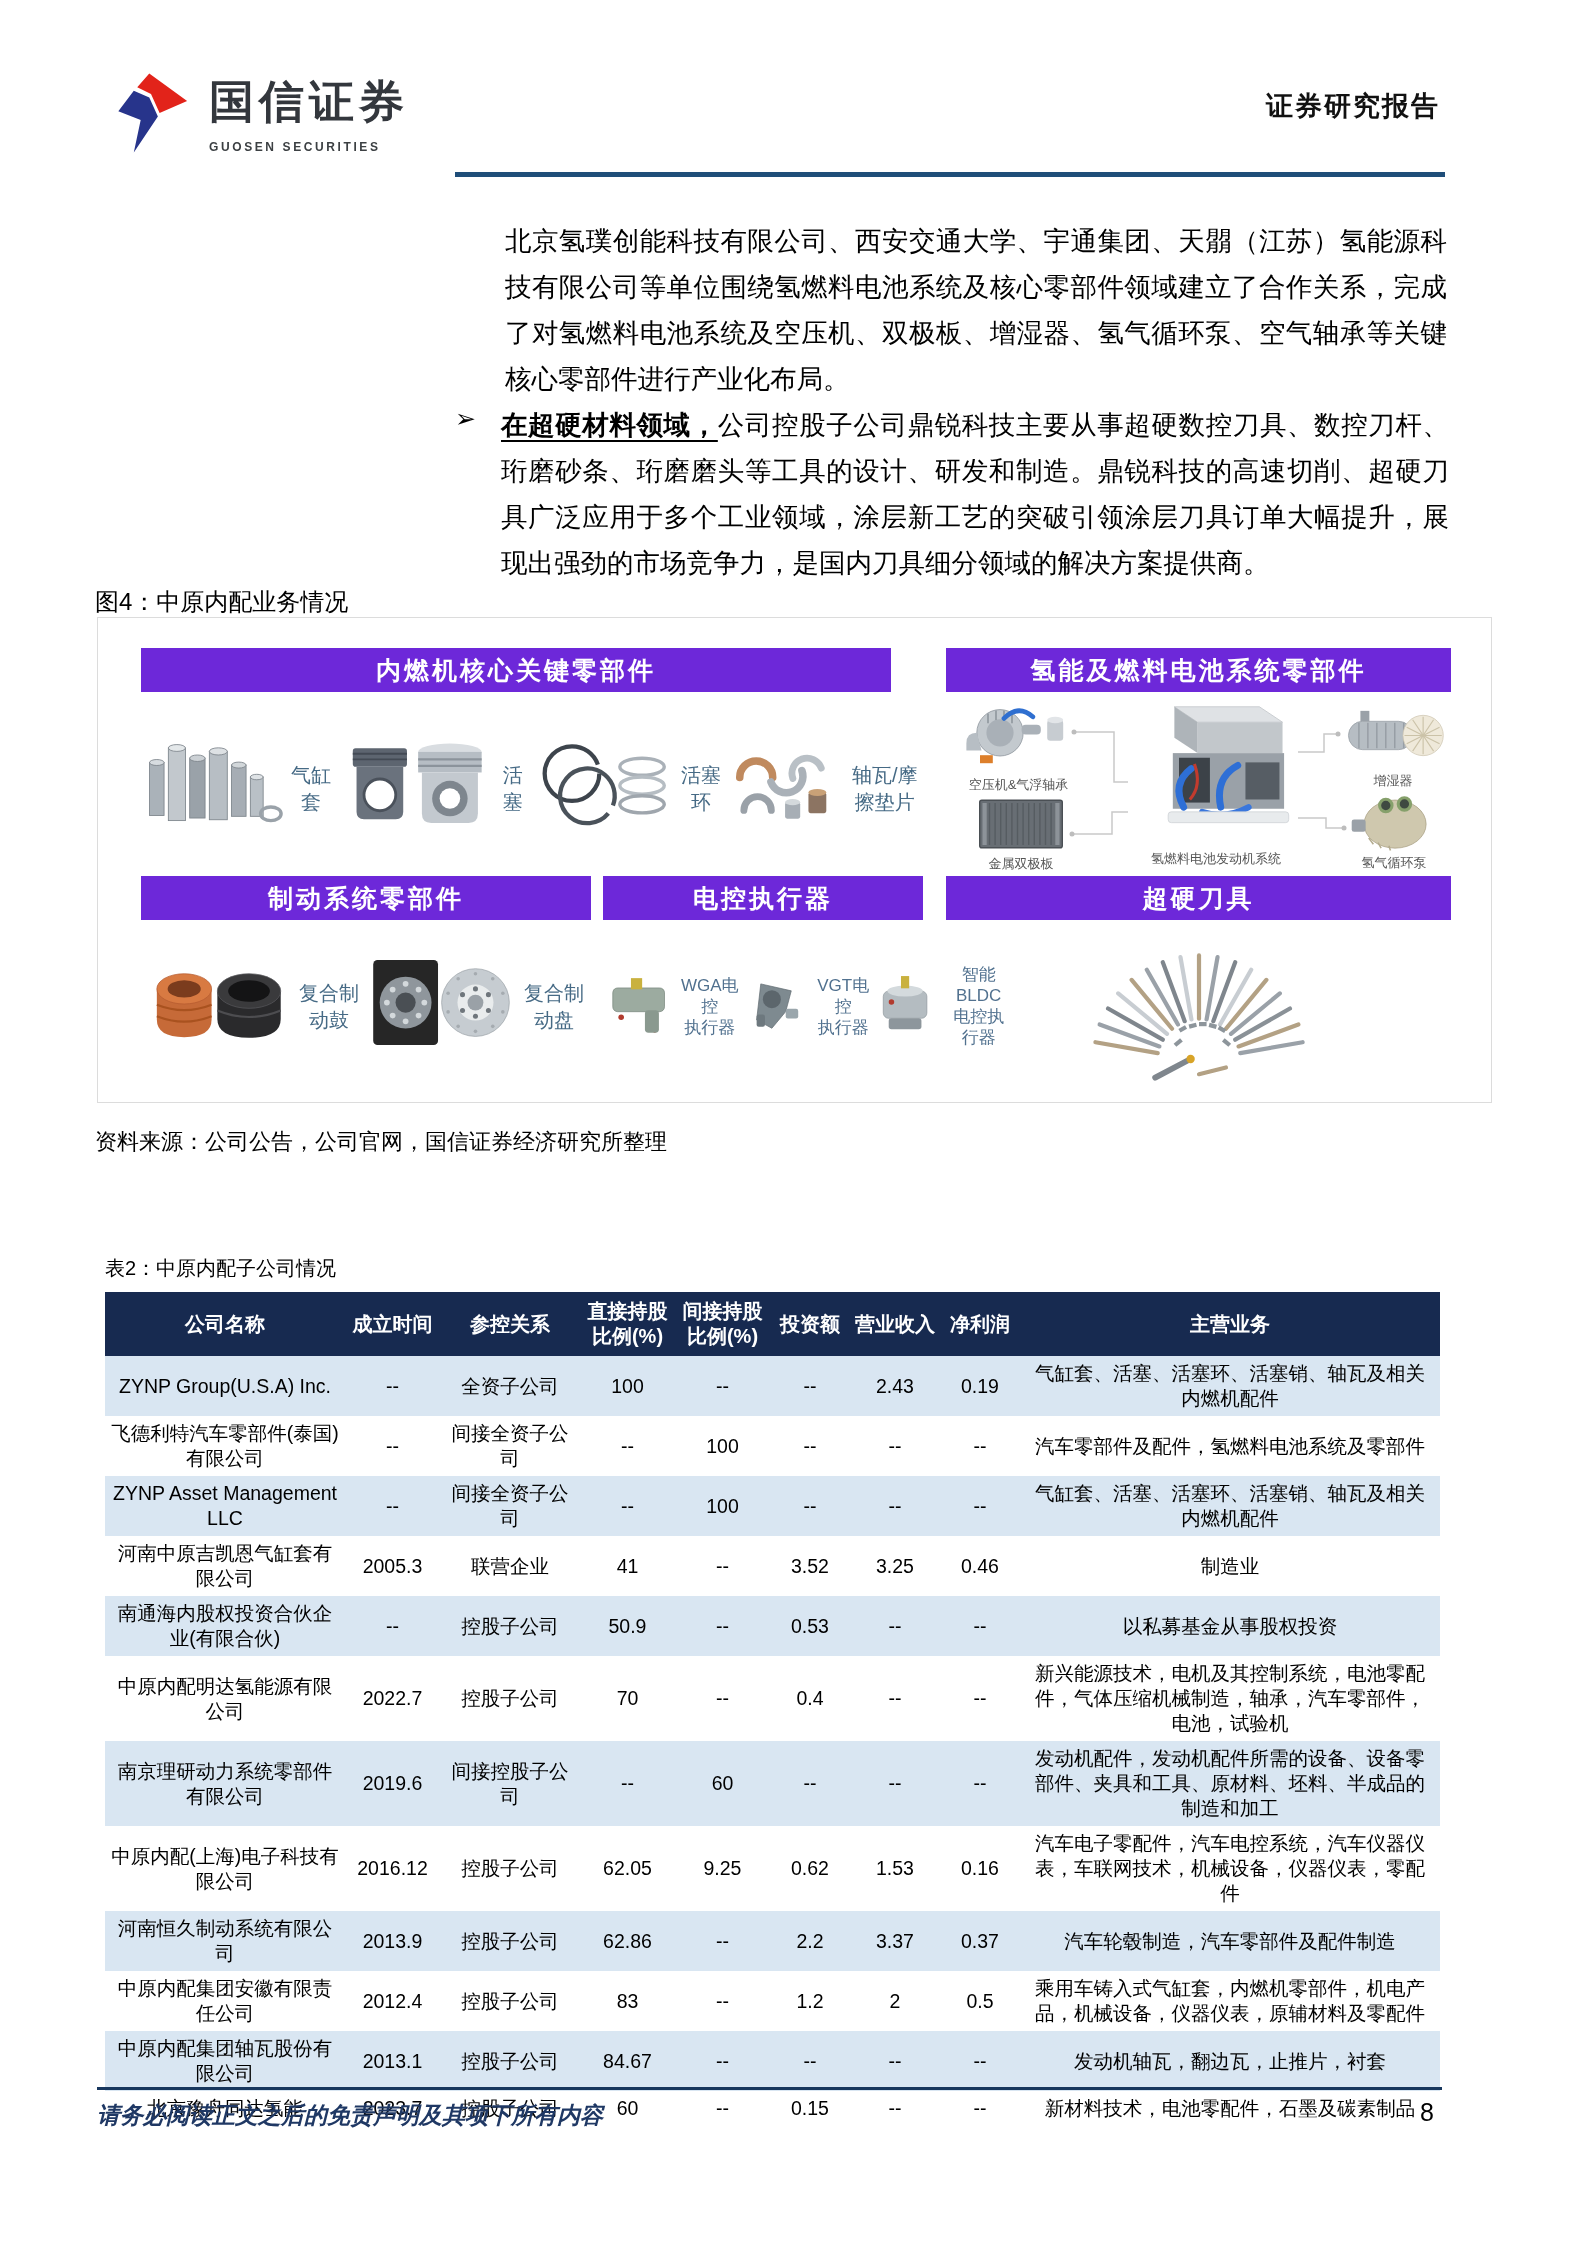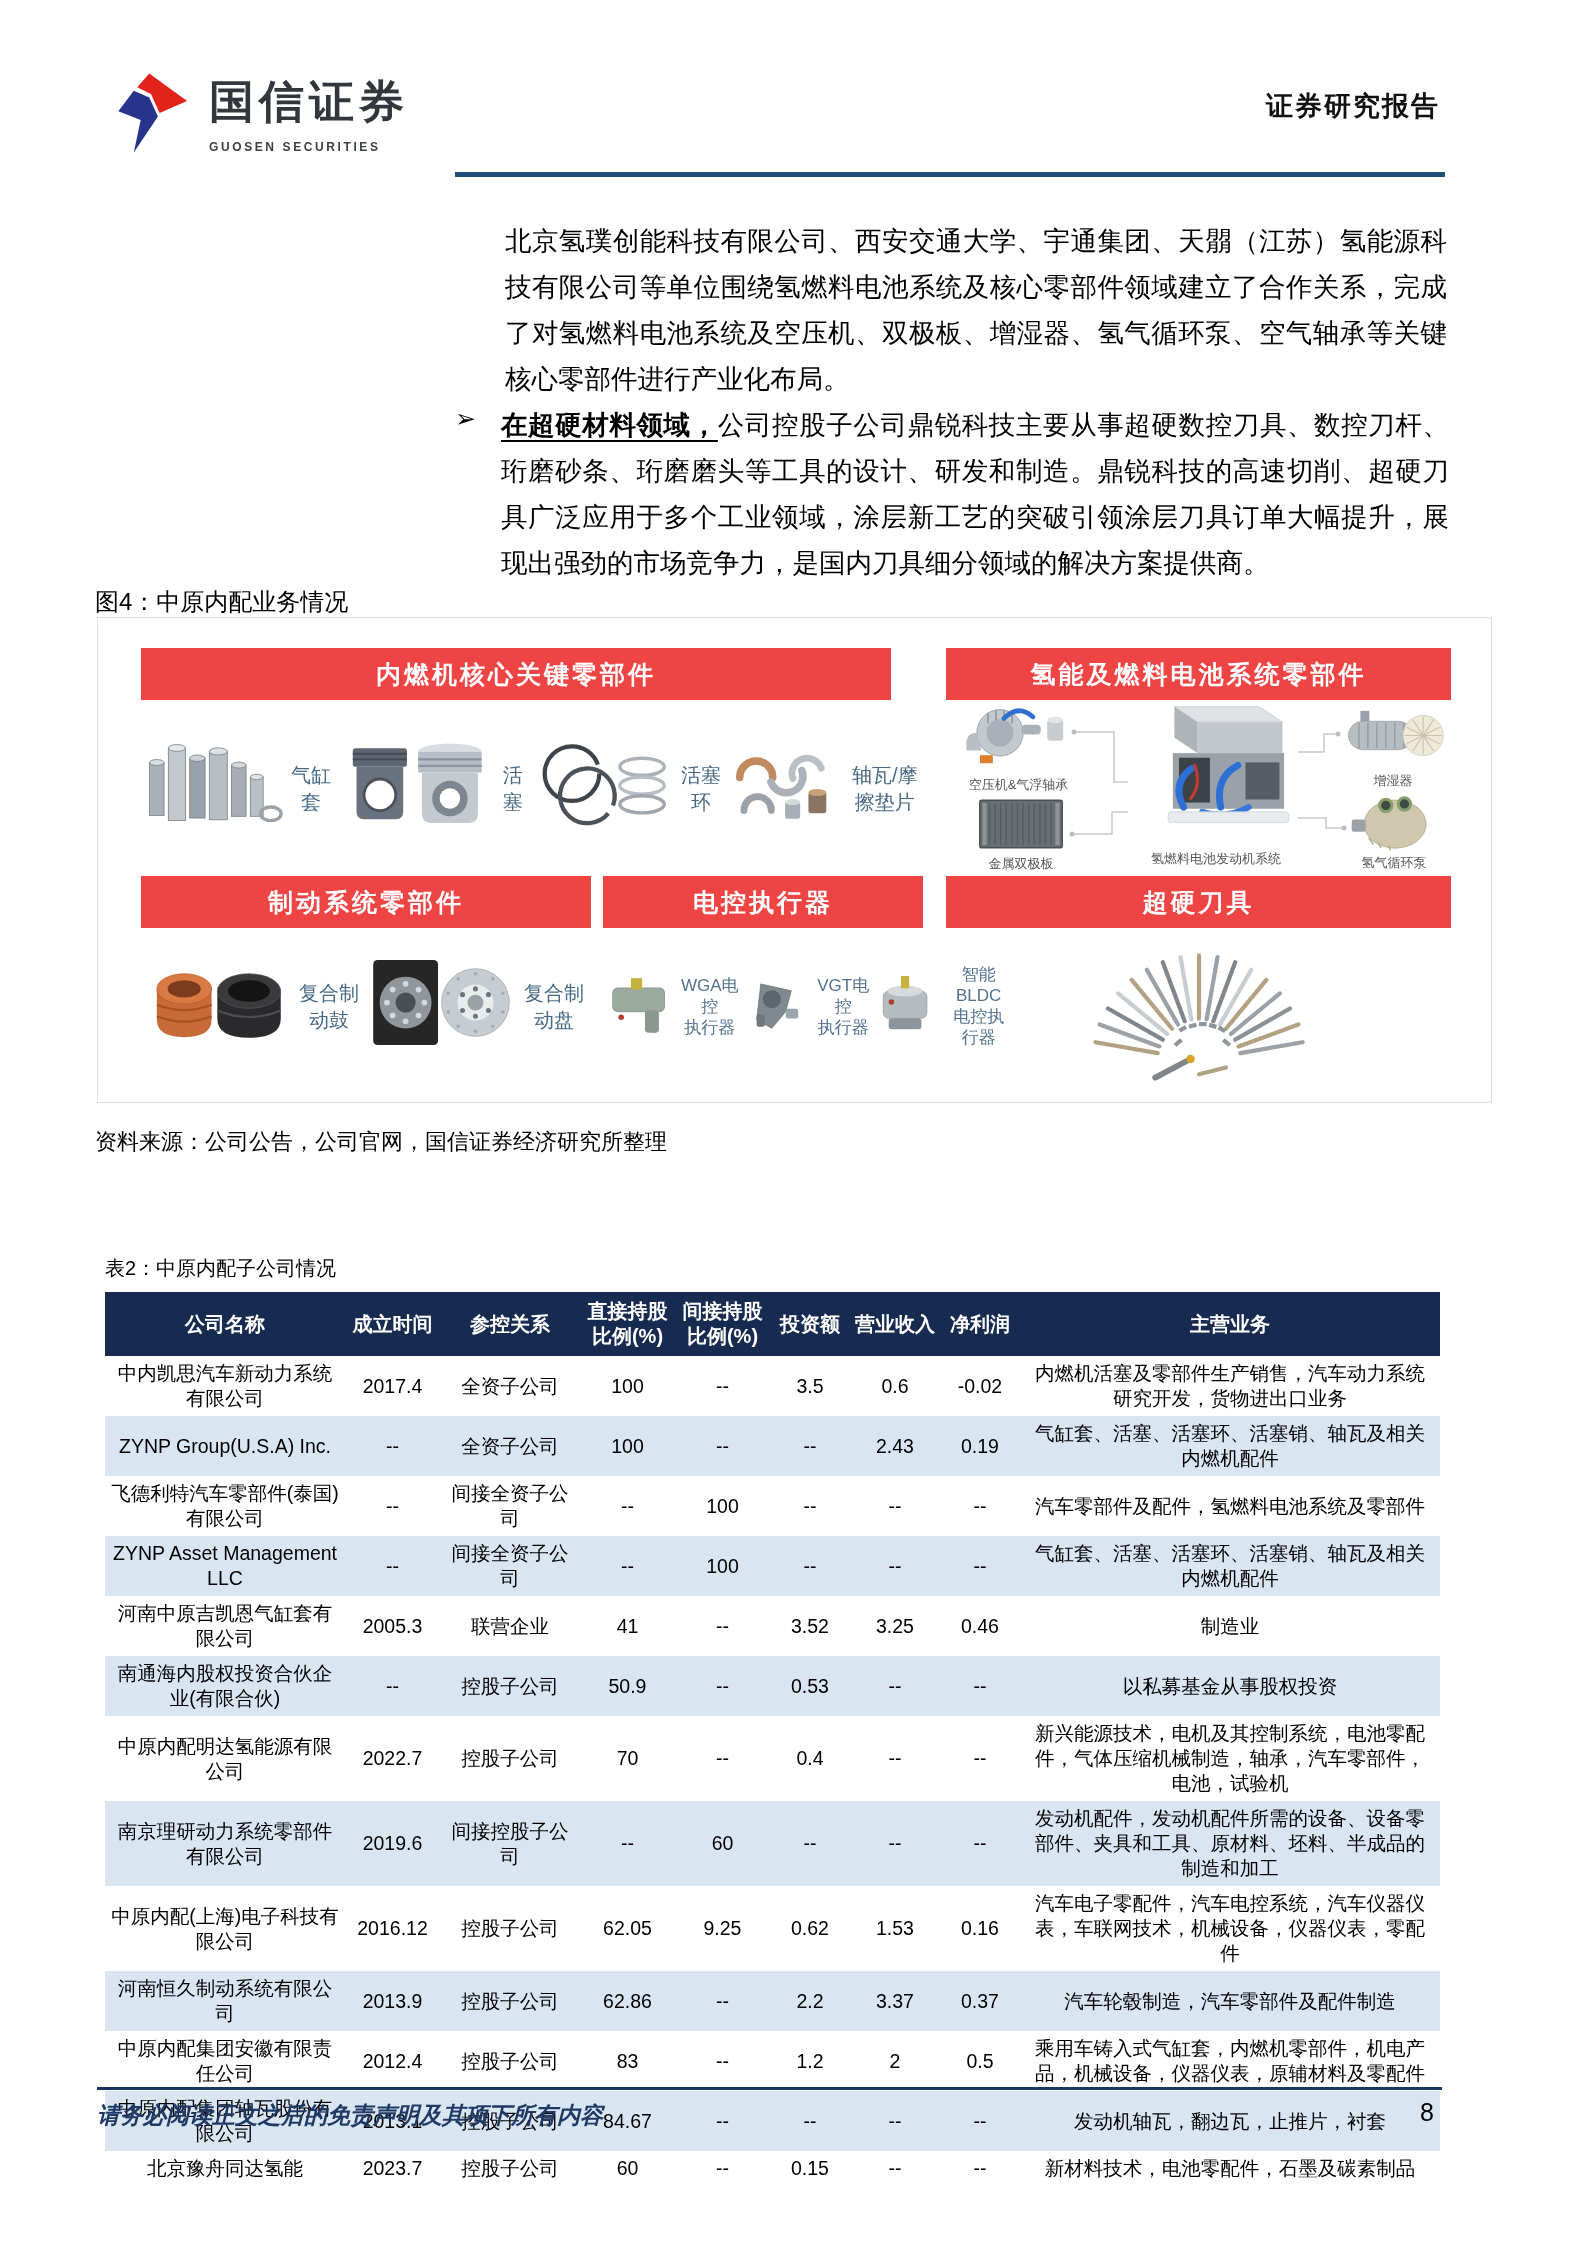--- a/index.html
+++ b/index.html
@@ -18,21 +18,21 @@
 
   
   .para1 { position:absolute; left:505px; top:218px; width:942px; font-size:26.5px; line-height:46px; text-align:justify; color:#000; }
   .bullet-block { position:absolute; left:501px; top:402px; width:948px; font-size:26.5px; line-height:46px; text-align:justify; }
   .bullet-marker { position:absolute; left:455px; top:404px; font-size:25px; color:#000; }
   .lead { font-weight:bold; text-decoration:underline; text-underline-offset:6px; text-decoration-thickness:2px; }
 
   
   .figure-title { position:absolute; left:95px; top:586px; font-size:24px; color:#000; }
   .figure-canvas { position:absolute; left:97px; top:617px; width:1395px; height:486px; background:#fff; border:1px solid #dcdcdc; }
-  .banner { position:absolute; height:52px; background:#ef4444; color:#fff; font-size:25px; font-weight:bold; display:flex; align-items:center; justify-content:center; letter-spacing:3px; }
+  .banner { position:absolute; height:44px; background:#6d28d9; color:#fff; font-size:25px; font-weight:bold; display:flex; align-items:center; justify-content:center; letter-spacing:3px; }
   .bn-engine { left:43px; top:30px; width:750px; }
   .bn-hydrogen { left:848px; top:30px; width:505px; }
   .bn-brake { left:43px; top:258px; width:450px; }
   .bn-actuator { left:505px; top:258px; width:320px; }
   .bn-tools { left:848px; top:258px; width:505px; }
 
   .fig-row { position:absolute; display:flex; }
   .engine-row { left:43px; top:84px; width:750px; height:168px; }
   .brake-row { left:43px; top:302px; width:450px; height:168px; }
   .act-row { left:505px; top:302px; width:320px; height:168px; }
@@ -406,31 +406,20 @@
 比例(%)</th>
         <th>间接持股
 比例(%)</th>
         <th>投资额</th>
         <th>营业收入</th>
         <th>净利润</th>
         <th>主营业务</th>
       </tr>
     </thead>
     <tbody>
-        <tr>
-          <td>中内凯思汽车新动力系统有限公司</td>
-          <td>2017.4</td>
-          <td>全资子公司</td>
-          <td>100</td>
-          <td>--</td>
-          <td>3.5</td>
-          <td>0.6</td>
-          <td>-0.02</td>
-          <td>内燃机活塞及零部件生产销售，汽车动力系统研究开发，货物进出口业务</td>
-        </tr>
         <tr class="alt">
           <td>ZYNP Group(U.S.A) Inc.</td>
           <td>--</td>
           <td>全资子公司</td>
           <td>100</td>
           <td>--</td>
           <td>--</td>
           <td>2.43</td>
           <td>0.19</td>
           <td>气缸套、活塞、活塞环、活塞销、轴瓦及相关内燃机配件</td>

